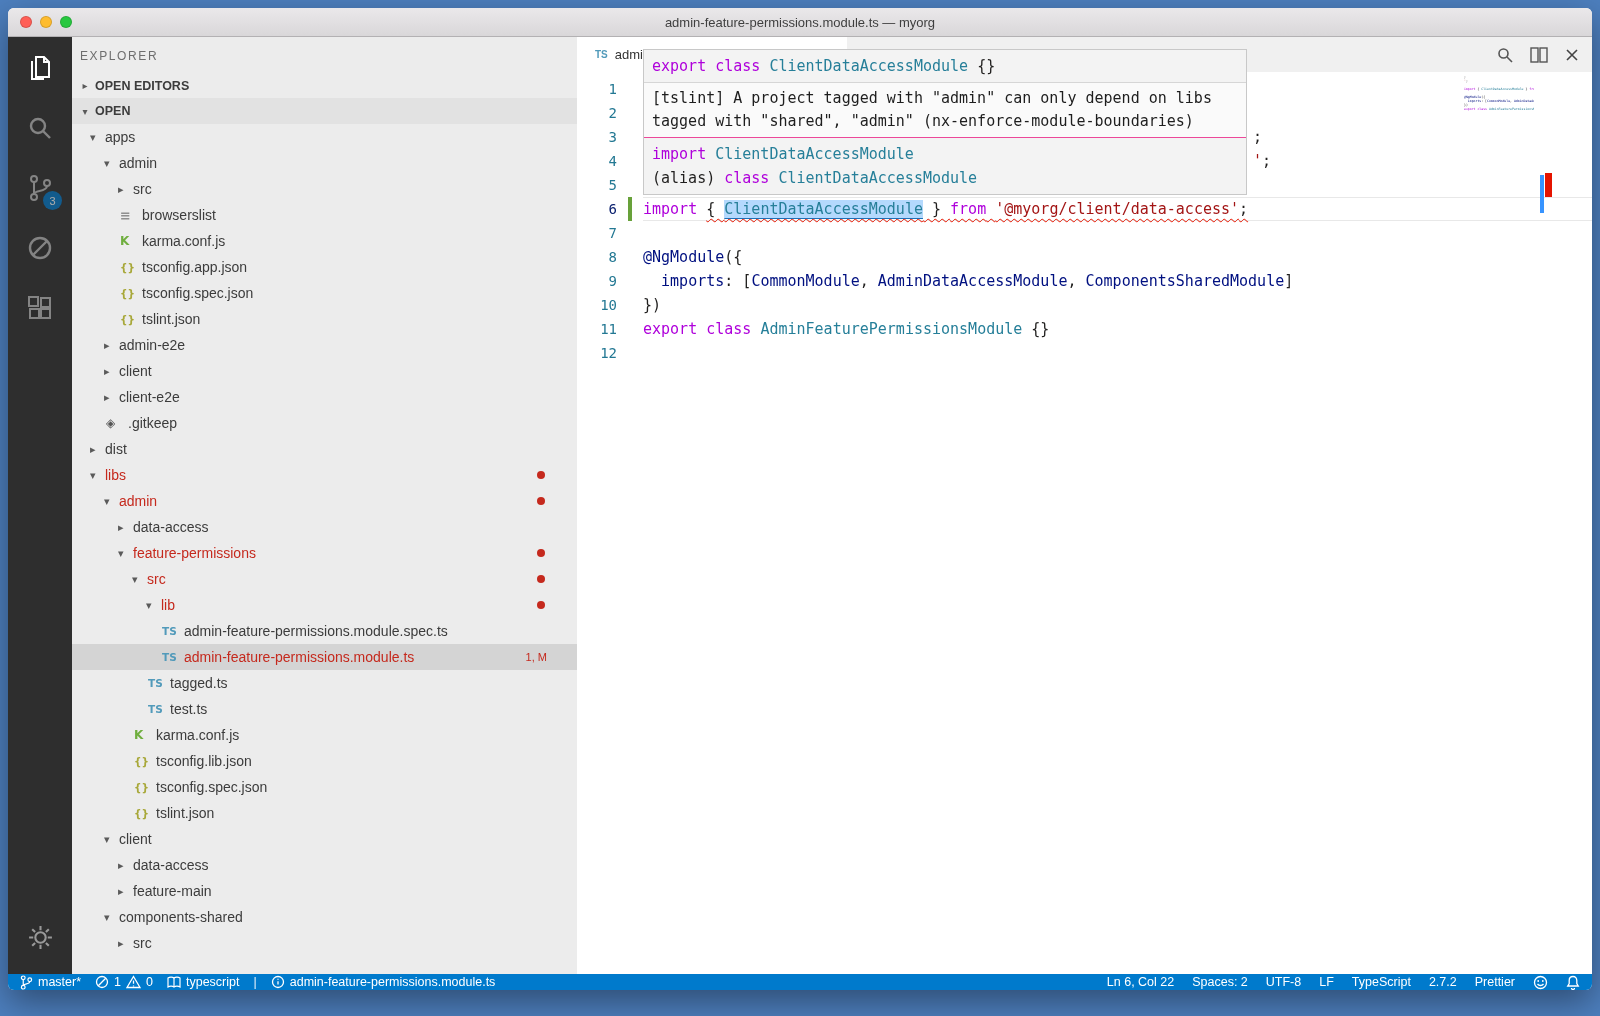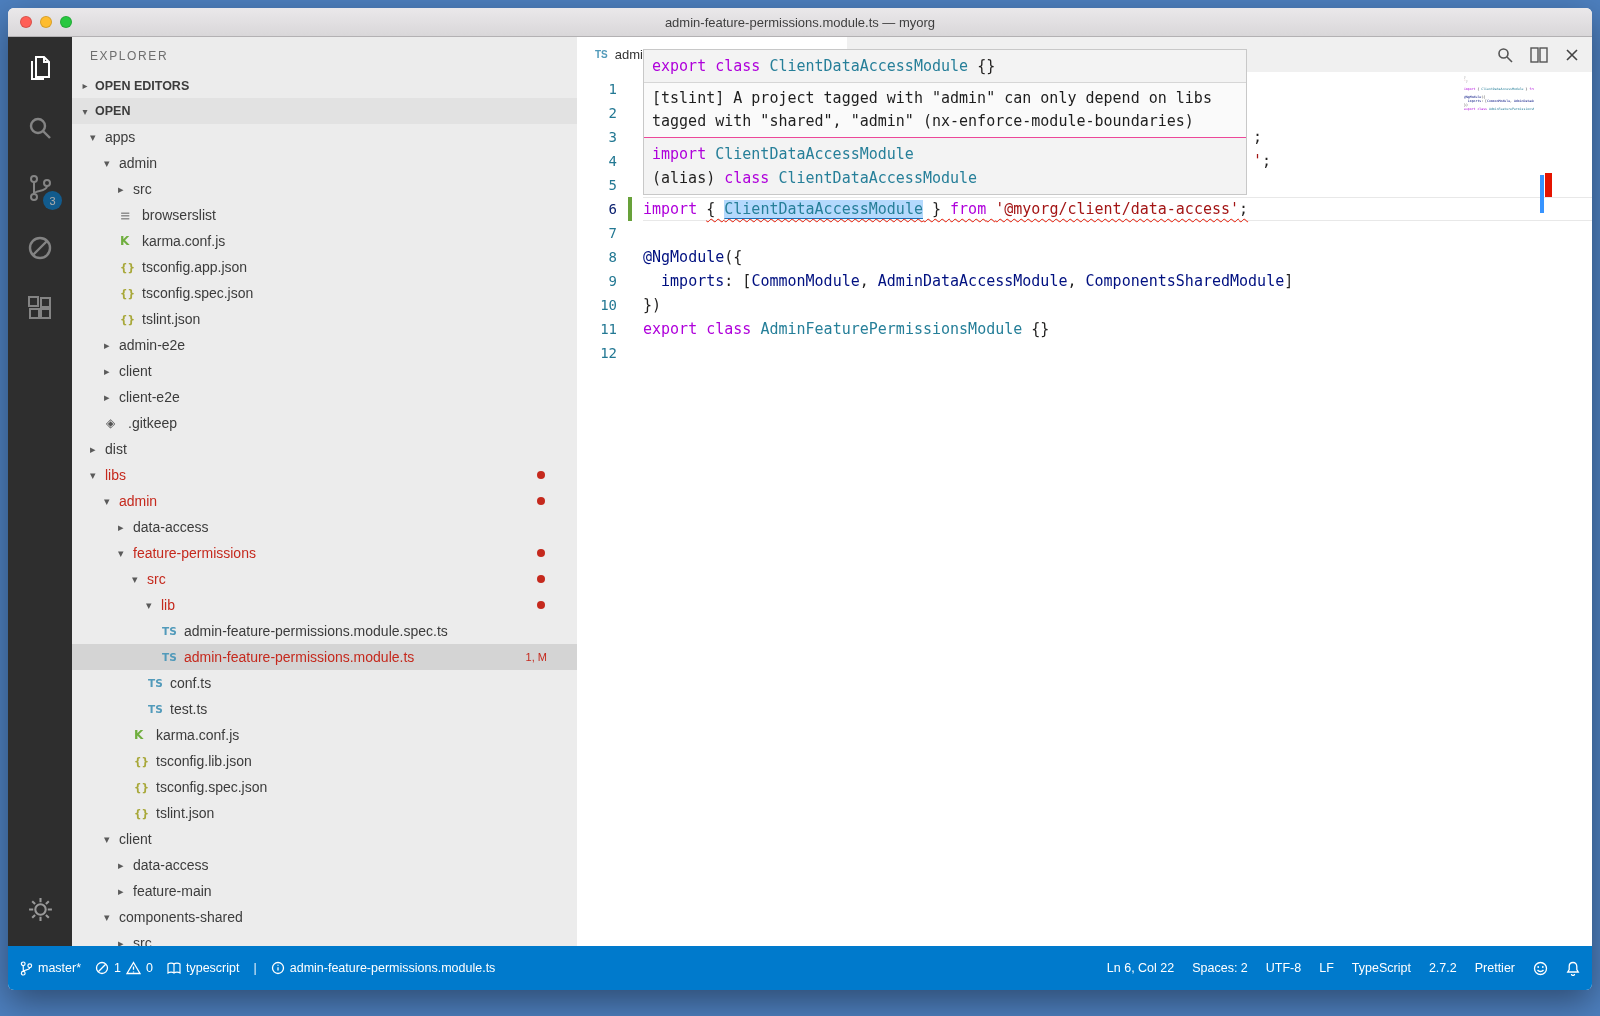--- a/index.html
+++ b/index.html
@@ -14,21 +14,21 @@
   
   .main{flex:1;display:flex;min-height:0;}
   
   .activitybar{width:64px;background:#2e2e2e;display:flex;flex-direction:column;align-items:center;padding-top:14px;gap:26px;flex:0 0 auto;}
   .ab-item{width:34px;height:34px;position:relative;display:flex;align-items:center;justify-content:center;opacity:.6;cursor:pointer;}
   .ab-item.active{opacity:1;}
   .ab-badge{position:absolute;right:-5px;bottom:-5px;background:#007acc;color:#fff;font-size:11px;width:19px;height:19px;border-radius:50%;display:flex;align-items:center;justify-content:center;}
   .ab-settings{margin-top:auto;margin-bottom:20px;opacity:.75;}
   
   .sidebar{width:505px;background:#ececec;flex:0 0 auto;overflow:hidden;color:#3c3c3c;}
-  .sb-title{height:36px;line-height:38px;padding-left:18px;font-size:12px;letter-spacing:1.6px;color:#6e6e6e;}
+  .sb-title{height:36px;line-height:38px;padding-left:8px;font-size:12px;letter-spacing:1.6px;color:#6e6e6e;}
   .sb-section{height:25px;display:flex;align-items:center;font-weight:bold;font-size:12.5px;padding-left:6px;gap:3px;cursor:pointer;}
   .sb-section.root{background:#e2e2e2;height:26px;}
   .sec-arrow{width:14px;text-align:center;font-size:10px;color:#5a5a5a;font-family:"DejaVu Sans",sans-serif;}
   .trow{height:26px;display:flex;align-items:center;cursor:pointer;padding-right:14px;}
   .trow.sel{background:#d4d4d4;}
   .arrow{width:15px;font-size:11px;color:#5a5a5a;font-family:"DejaVu Sans",sans-serif;flex:0 0 auto;}
   .fspacer{width:2px;flex:0 0 auto;}
   .ficon{width:22px;flex:0 0 auto;font-weight:bold;font-size:10.5px;font-family:"DejaVu Sans",sans-serif;}
   .fi-ts{color:#519aba;}
   .fi-json{color:#a8a83a;}
@@ -64,21 +64,21 @@
   .hover-sec{padding:4px 8px;}
   .hover-mid{background:#fafafa;border-top:1px solid #d6d6d6;border-bottom:1px solid #ec4899;}
   .hover-line{height:24px;line-height:24px;white-space:pre;}
   .hover-msg{line-height:23px;white-space:pre;}
   
   .minimap{position:absolute;right:58px;top:30px;width:70px;font-family:"DejaVu Sans Mono",monospace;font-size:3.2px;line-height:4px;white-space:pre;z-index:5;}
   .mml{height:4px;overflow:hidden;}
   .ovr-blue{position:absolute;right:48px;top:138px;width:4px;height:38px;background:#3794ff;z-index:6;}
   .ovr-red{position:absolute;right:40px;top:136px;width:7px;height:24px;background:#e51400;z-index:6;}
   
-  .statusbar{height:44px;background:#007acc;color:#fff;display:flex;align-items:center;font-size:12.5px;padding:0 12px;flex:0 0 auto;}
+  .statusbar{height:16px;background:#007acc;color:#fff;display:flex;align-items:center;font-size:12.5px;padding:0 12px;flex:0 0 auto;}
   .sb-left{display:flex;align-items:center;gap:14px;}
   .sb-right{margin-left:auto;display:flex;align-items:center;gap:18px;}
   .sb-item{display:flex;align-items:center;gap:5px;cursor:pointer;white-space:nowrap;}
   .sb-sep{opacity:.9;}
 </style>
 </head>
 <body>
 
 <div class="window">
 
@@ -266,21 +266,21 @@
           <div class="trow sel" style="padding-left: 88px;">
             <span class="fspacer"></span>
             <span class="ficon fi-ts">TS</span>
             <span class="tlabel redtxt">admin-feature-permissions.module.ts</span>
             <span class="tflex"></span>
             <span class="tbadge redtxt">1, M</span>
           </div>
           <div class="trow" style="padding-left: 74px;">
             <span class="fspacer"></span>
             <span class="ficon fi-ts">TS</span>
-            <span class="tlabel">conf.ts</span>
+            <span class="tlabel">tagged.ts</span>
             <span class="tflex"></span>
           </div>
           <div class="trow" style="padding-left: 74px;">
             <span class="fspacer"></span>
             <span class="ficon fi-ts">TS</span>
             <span class="tlabel">test.ts</span>
             <span class="tflex"></span>
           </div>
           <div class="trow" style="padding-left: 60px;">
             <span class="fspacer"></span>

